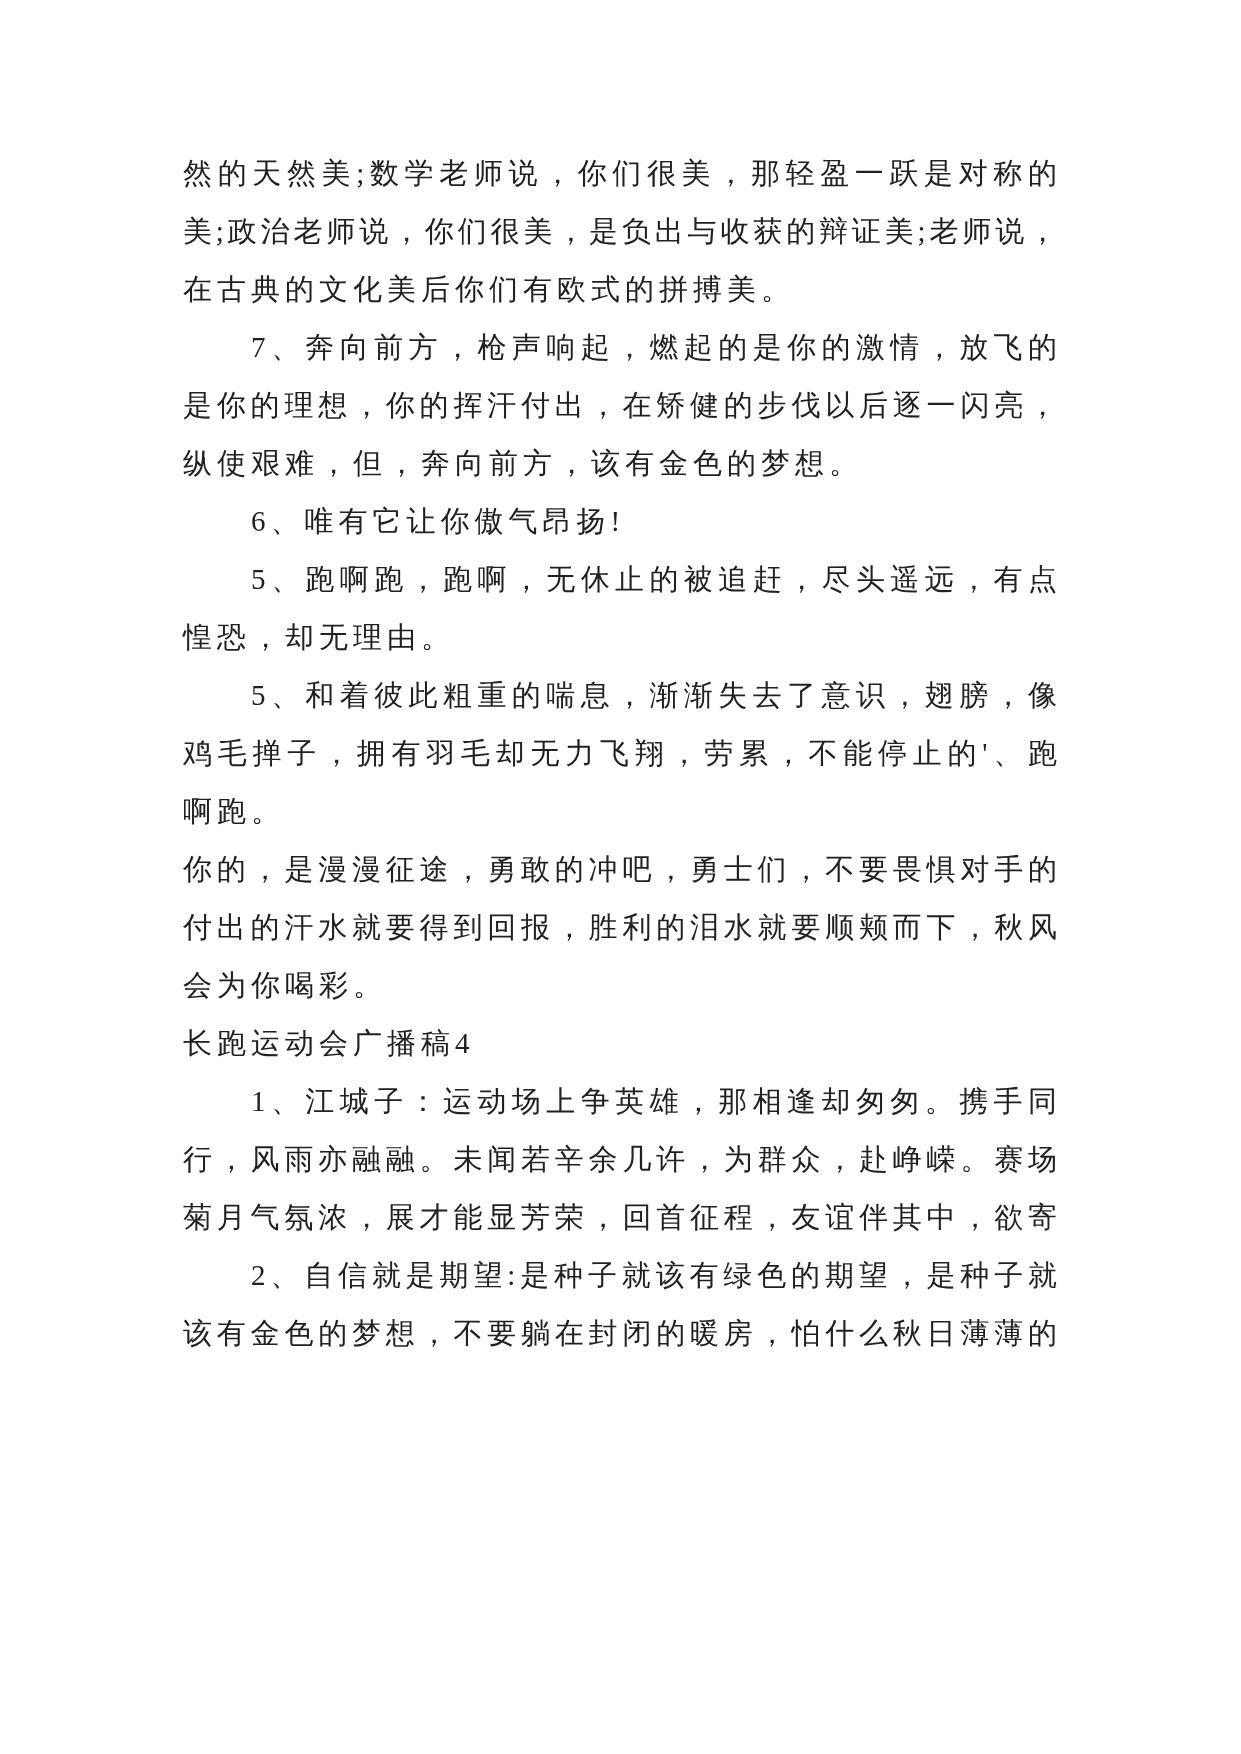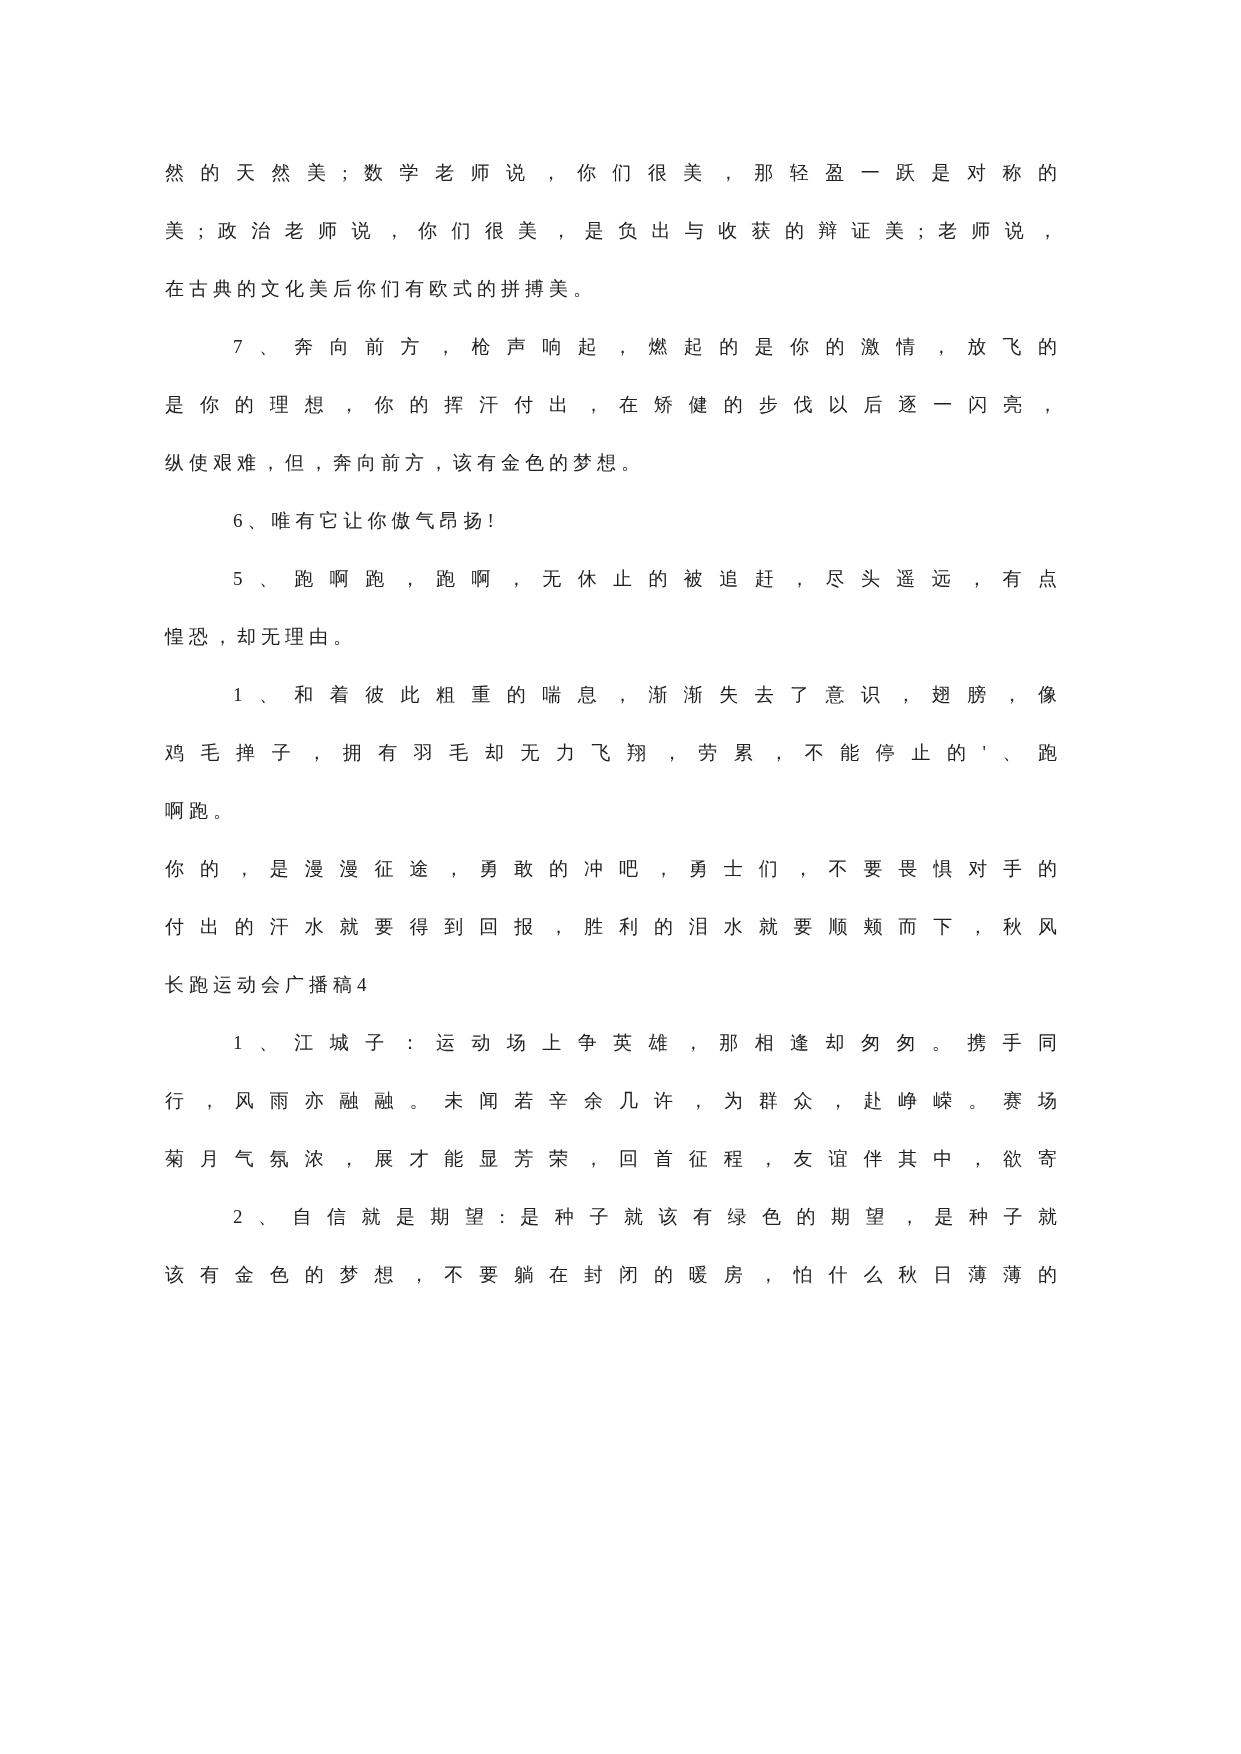--- a/index.html
+++ b/index.html
@@ -22,25 +22,26 @@
   }
   .content {
     position: absolute;
     left: 165px;
     top: 144px;
     width: 892px;
   }
   .line {
     height: 58px;
     line-height: 58px;
-    font-size: 19px;
+    font-size: 29px;
     color: #212121;
     letter-spacing: 5px;
     white-space: nowrap;
     overflow: visible;
+    margin-left: 18px;
   }
   
   .line.fill {
     white-space: normal;
     letter-spacing: 0;
     text-align: justify;
     text-align-last: justify;
   }
   
   .line.indent {
@@ -54,25 +55,26 @@
   <div class="content">
     <div class="line fill">然的天然美;数学老师说，你们很美，那轻盈一跃是对称的</div>
     <div class="line fill">美;政治老师说，你们很美，是负出与收获的辩证美;老师说，</div>
     <div class="line">在古典的文化美后你们有欧式的拼搏美。</div>
     <div class="line fill indent">7、奔向前方，枪声响起，燃起的是你的激情，放飞的</div>
     <div class="line fill">是你的理想，你的挥汗付出，在矫健的步伐以后逐一闪亮，</div>
     <div class="line">纵使艰难，但，奔向前方，该有金色的梦想。</div>
     <div class="line indent">6、唯有它让你傲气昂扬!</div>
     <div class="line fill indent">5、跑啊跑，跑啊，无休止的被追赶，尽头遥远，有点</div>
     <div class="line">惶恐，却无理由。</div>
-    <div class="line fill indent">1、和着彼此粗重的喘息，渐渐失去了意识，翅膀，像</div>
+    <div class="line fill indent">5、和着彼此粗重的喘息，渐渐失去了意识，翅膀，像</div>
     <div class="line fill">鸡毛掸子，拥有羽毛却无力飞翔，劳累，不能停止的'、跑</div>
     <div class="line">啊跑。</div>
     <div class="line fill">你的，是漫漫征途，勇敢的冲吧，勇士们，不要畏惧对手的</div>
     <div class="line fill">付出的汗水就要得到回报，胜利的泪水就要顺颊而下，秋风</div>
+    <div class="line">会为你喝彩。</div>
     <div class="line">长跑运动会广播稿4</div>
     <div class="line fill indent">1、江城子：运动场上争英雄，那相逢却匆匆。携手同</div>
     <div class="line fill">行，风雨亦融融。未闻若辛余几许，为群众，赴峥嵘。赛场</div>
     <div class="line fill">菊月气氛浓，展才能显芳荣，回首征程，友谊伴其中，欲寄</div>
     <div class="line fill indent">2、自信就是期望:是种子就该有绿色的期望，是种子就</div>
     <div class="line fill">该有金色的梦想，不要躺在封闭的暖房，怕什么秋日薄薄的</div>
   </div>
 </div>
 
 </body></html>

